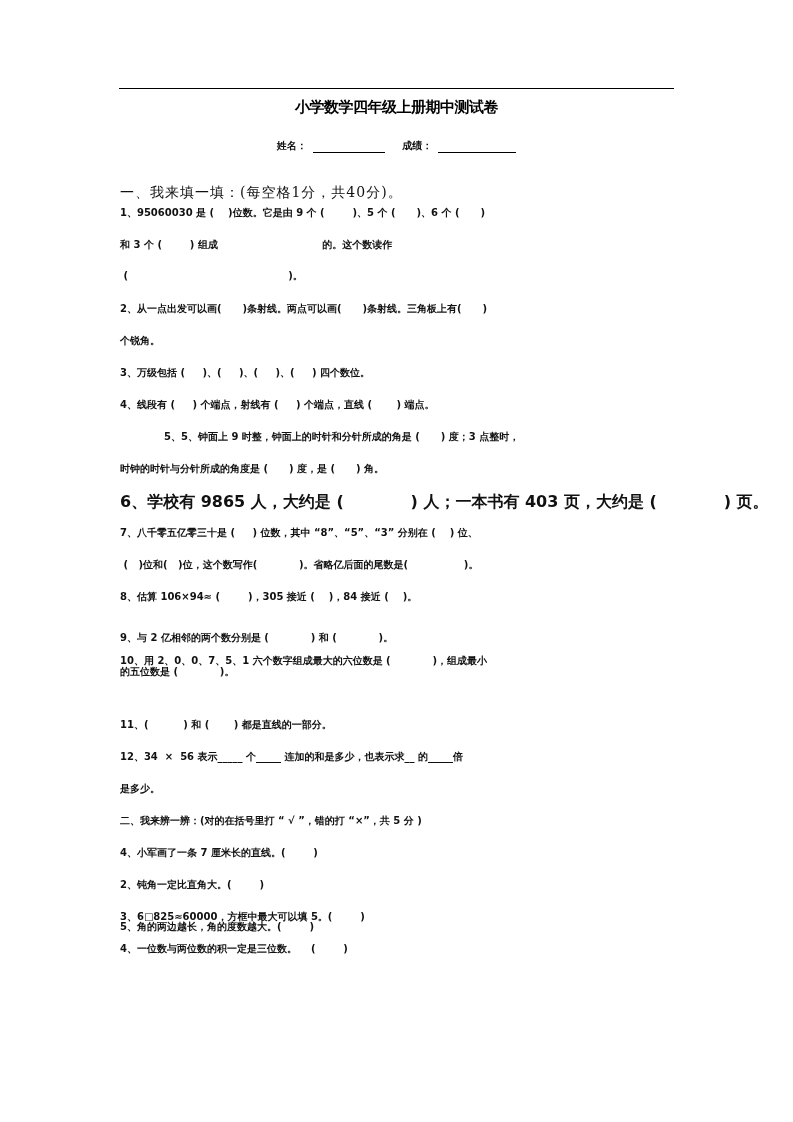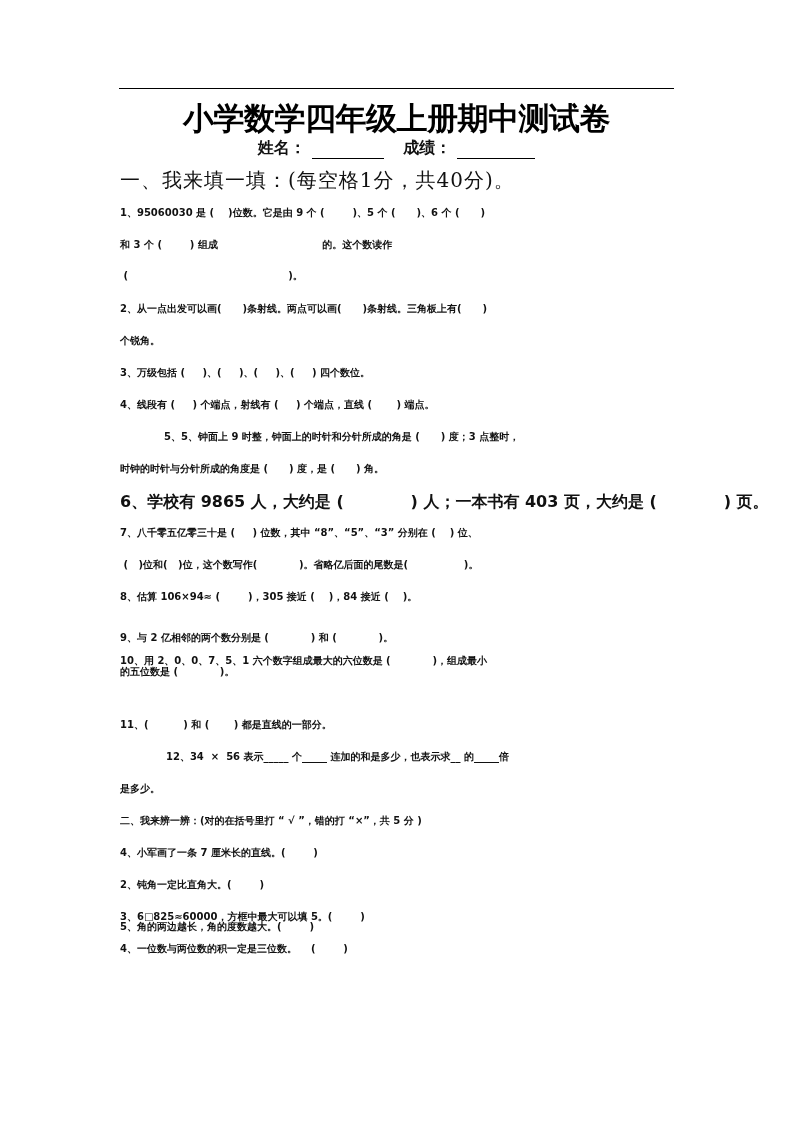--- a/index.html
+++ b/index.html
@@ -23,32 +23,32 @@
       height: 0;
       border-top: 1px solid #000000;
     }
     .title {
       position: absolute;
       left: 0;
       top: 98px;
       width: 793px;
       text-align: center;
       font-family: Liberation Serif, serif;
-      font-size: 31px;
+      font-size: 15px;
       font-weight: bold;
       letter-spacing: -0.5px;
       color: #000000;
     }
     .meta {
       position: absolute;
       left: 0;
       top: 138px;
       width: 793px;
       text-align: center;
-      font-size: 16px;
+      font-size: 10px;
       font-weight: bold;
       font-family: "DejaVu Sans", "Liberation Sans", sans-serif;
     }
     .meta .blank {
       display: inline-block;
       width: 72px;
       border-bottom: 1px solid #000;
       height: 14px;
       vertical-align: bottom;
       margin: 0 14px 0 6px;
@@ -76,21 +76,21 @@
 
 <div class="top-rule"></div>
 
 <div class="title">小学数学四年级上册期中测试卷</div>
 
 <div class="meta">
   <span>姓名：</span><span class="blank"></span>
   <span>成绩：</span><span class="blank wide"></span>
 </div>
 
-<div class="line serif" style="top:170px; font-size:20px; letter-spacing:1px;">一、我来填一填：(每空格1分，共40分)。</div>
+<div class="line serif" style="top:182px; font-size:14px; letter-spacing:1px;">一、我来填一填：(每空格1分，共40分)。</div>
 
 <div class="line" style="top:203px;">1、95060030 是 (    )位数。它是由 9 个 (        )、5 个 (      )、6 个 (      )</div>
 <div class="line" style="top:235px;">和 3 个 (        ) 组成                              的。这个数读作</div>
 <div class="line" style="top:266px;"> (                                              )。</div>
 
 <div class="line" style="top:299px;">2、从一点出发可以画(      )条射线。两点可以画(      )条射线。三角板上有(      )</div>
 <div class="line" style="top:331px;">个锐角。</div>
 
 <div class="line" style="top:363px;">3、万级包括 (     )、(     )、(     )、(     ) 四个数位。</div>
 <div class="line" style="top:395px;">4、线段有 (     ) 个端点，射线有 (     ) 个端点，直线 (       ) 端点。</div>
@@ -104,21 +104,21 @@
 <div class="line" style="top:555px;"> (   )位和(   )位，这个数写作(            )。省略亿后面的尾数是(                )。</div>
 
 <div class="line" style="top:587px;">8、估算 106×94≈ (        )，305 接近 (    )，84 接近 (    )。</div>
 <div class="line" style="top:616px;margin-top:12px;">9、与 2 亿相邻的两个数分别是 (            ) 和 (            )。</div>
 
 <div class="line" style="top:651px;">10、用 2、0、0、7、5、1 六个数字组成最大的六位数是 (            )，组成最小</div>
 <div class="line" style="top:662px;">的五位数是 (            )。</div>
 
 <div class="line" style="top:715px;">11、(          ) 和 (       ) 都是直线的一部分。</div>
 
-<div class="line" style="top:747px;margin-left:46px;">12、34  ×  56 表示_____ 个_____ 连加的和是多少，也表示求__ 的_____倍</div>
+<div class="line" style="top:747px;">12、34  ×  56 表示_____ 个_____ 连加的和是多少，也表示求__ 的_____倍</div>
 <div class="line" style="top:779px;">是多少。</div>
 
 <div class="line" style="top:811px;">二、我来辨一辨：(对的在括号里打 “ √ ”，错的打 “×”，共 5 分 )</div>
 
 <div class="line" style="top:843px;">4、小军画了一条 7 厘米长的直线。(        )</div>
 <div class="line" style="top:875px;">2、钝角一定比直角大。(        )</div>
 <div class="line" style="top:907px;">3、6□825≈60000，方框中最大可以填 5。(        )</div>
 <div class="line" style="top:939px;">4、一位数与两位数的积一定是三位数。    (        )</div>
 <div class="line" style="top:917px;">5、角的两边越长，角的度数越大。(        )</div>
 

